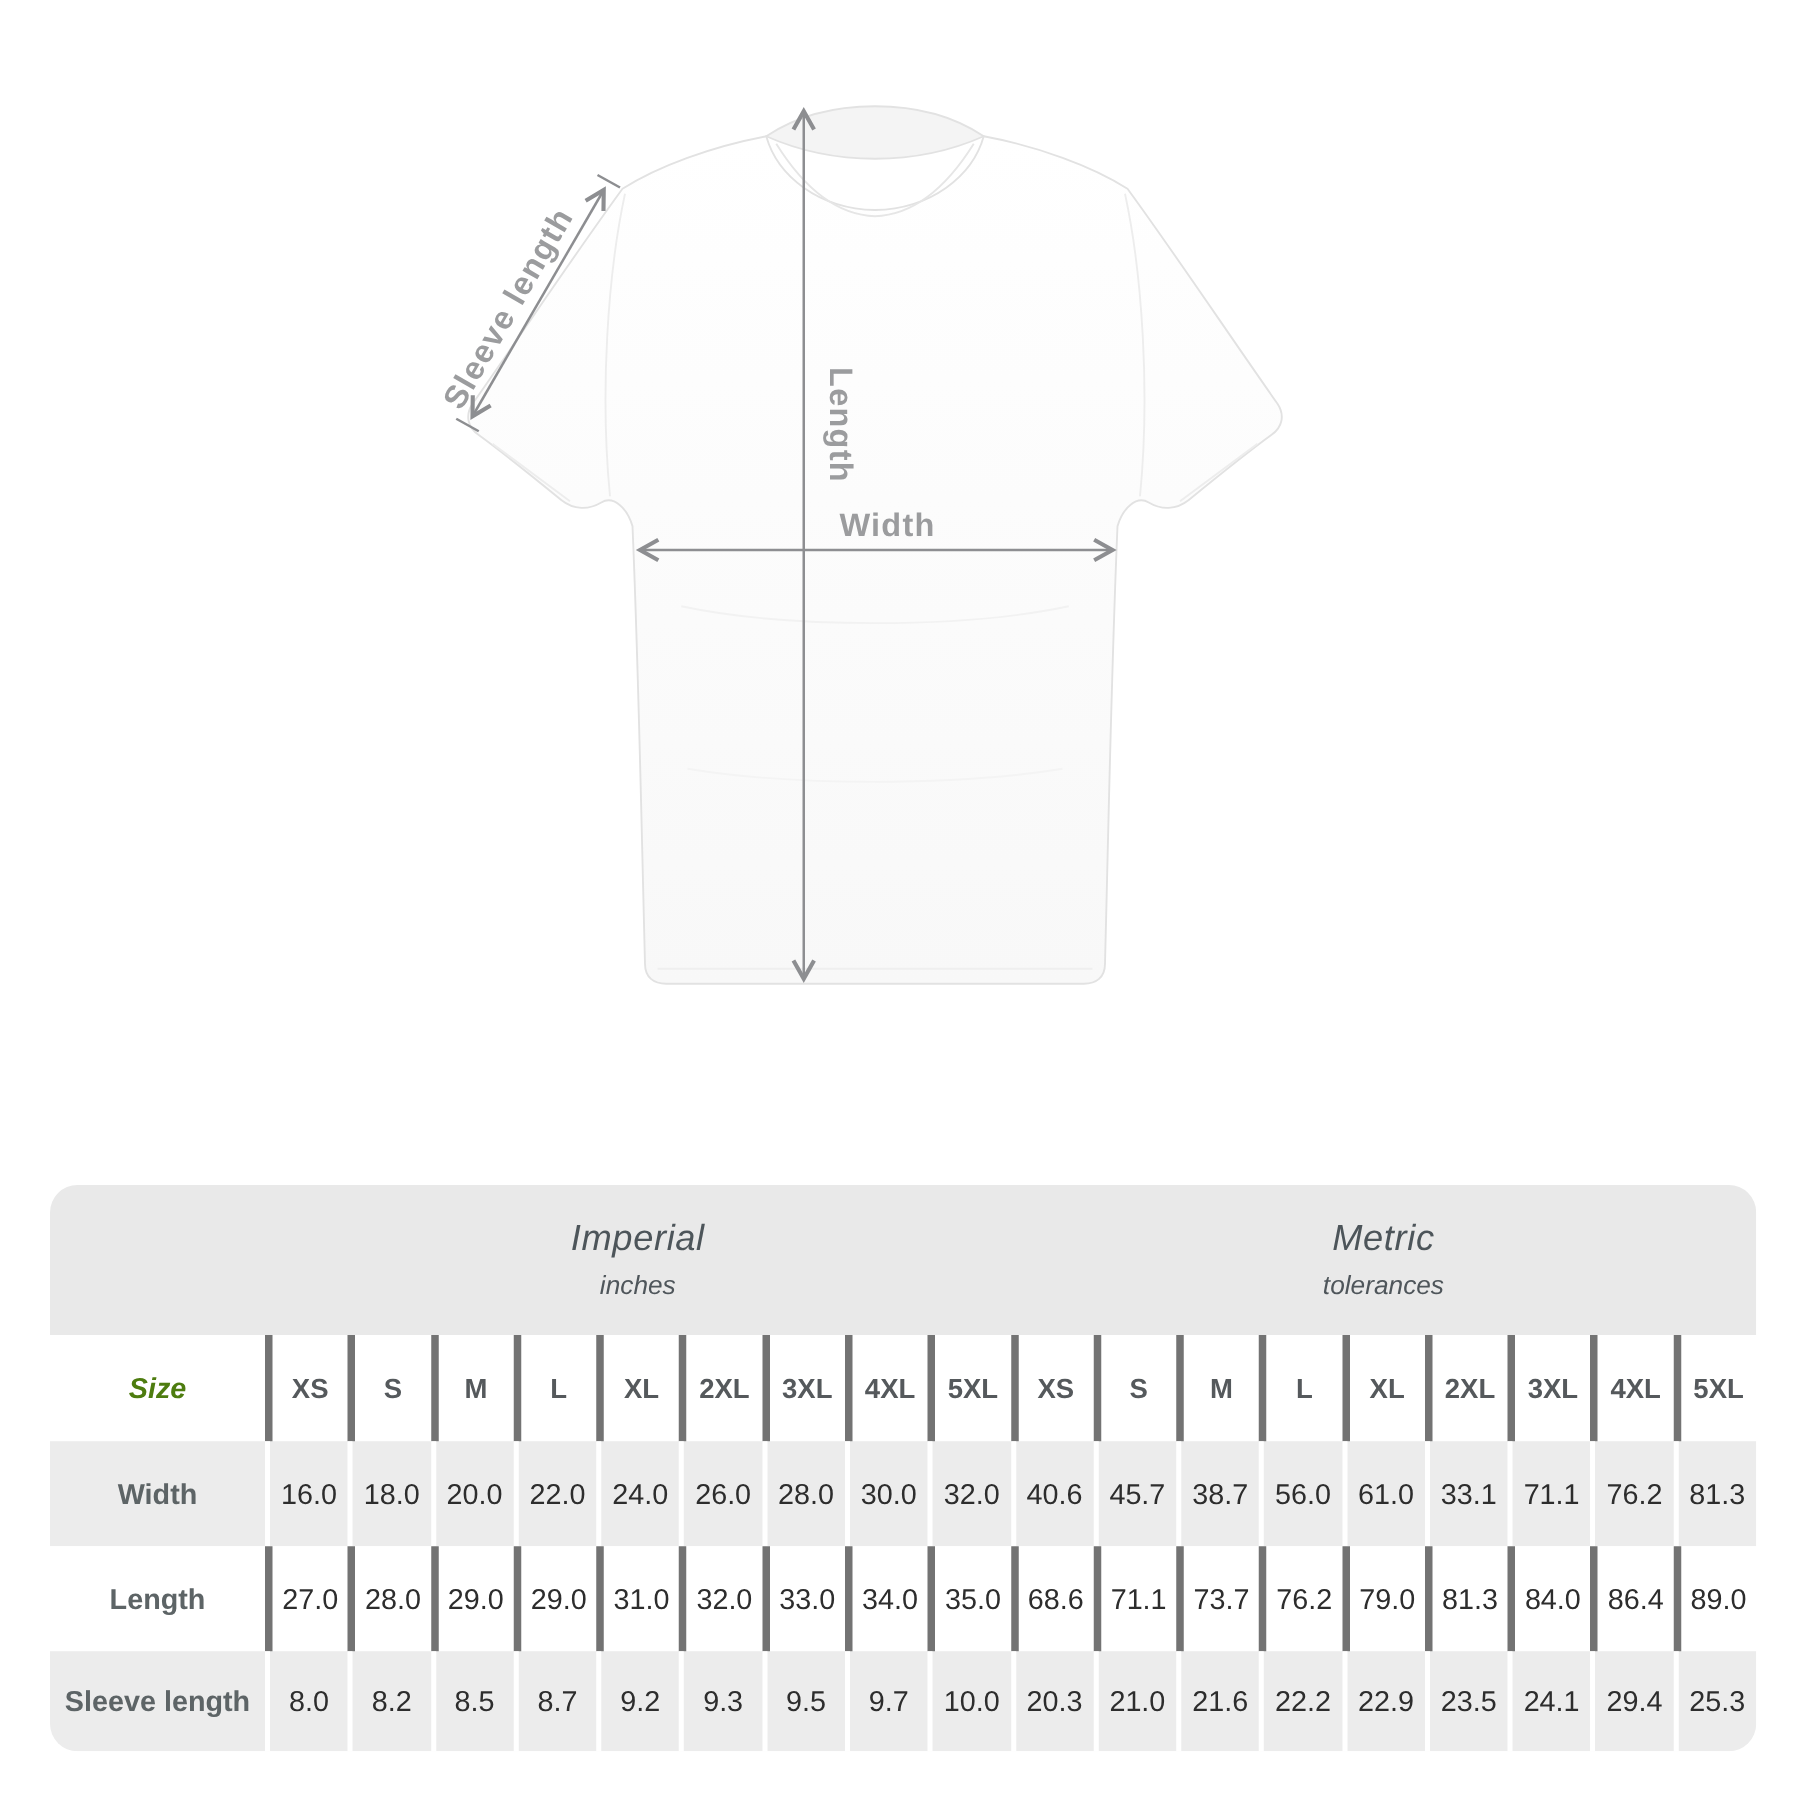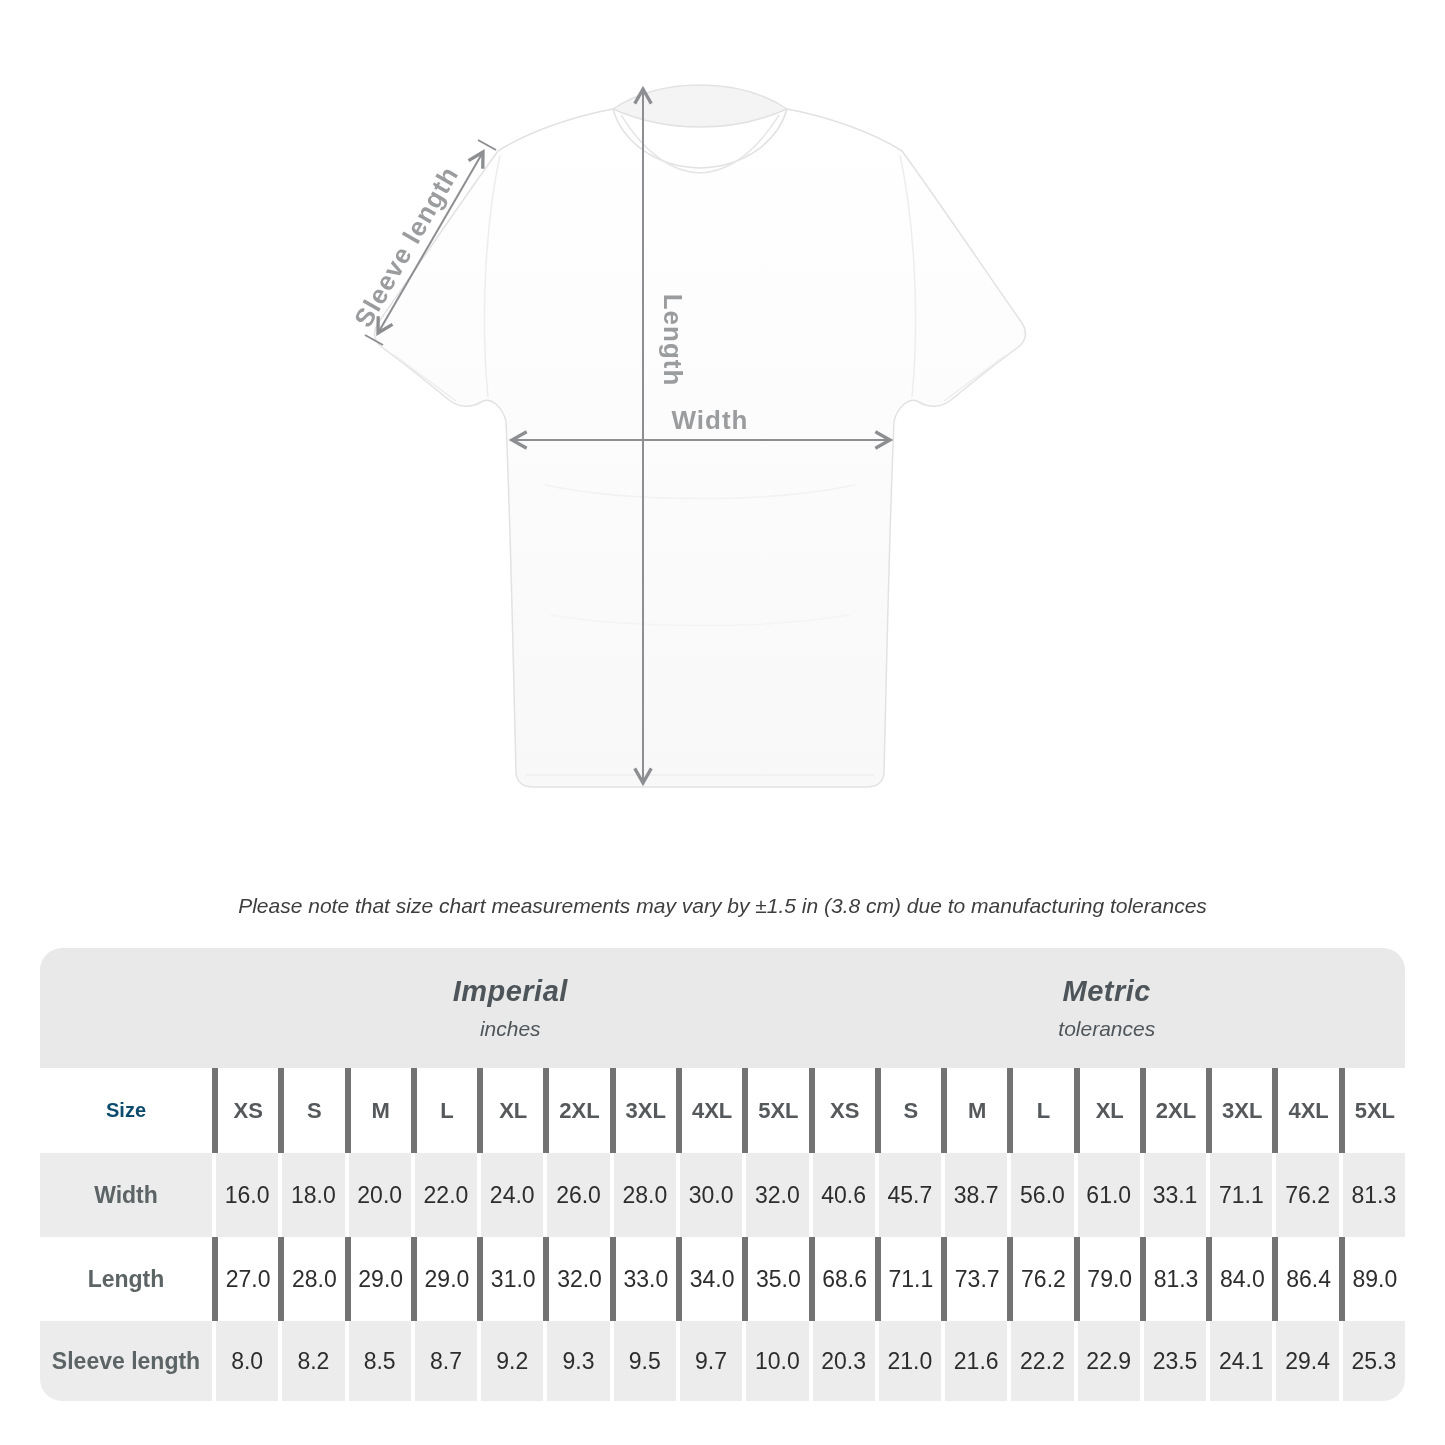--- a/index.html
+++ b/index.html
@@ -20,31 +20,31 @@
     font-style:italic;font-size:21px;color:#3e3e3e;
   }
   
   .size-table{
     position:absolute;top:948px;left:40px;width:1365px;
     border-radius:22px;overflow:hidden;background:#ffffff;
   }
   .t-band{display:flex;height:120px;background:#e9e9e9;}
   .band-spacer{width:172px;flex:0 0 172px;}
   .band-section{flex:1 1 0;display:flex;flex-direction:column;align-items:center;justify-content:center;gap:9px;}
-  .band-name{font-size:29px;font-weight:bold;font-style:italic;color:#4d555a;letter-spacing:0.5px;}
+  .band-name{font-size:29px;font-weight:normal;font-style:italic;color:#4d555a;letter-spacing:0.5px;}
   .band-unit{font-size:21px;font-style:italic;color:#4f565b;}
   .t-row{display:grid;grid-template-columns:172px repeat(18,1fr);}
   .row-size{height:85px;background:#ffffff;}
   .row-data{height:84px;}
   .t-row:last-child{height:80px;}
   .row-white{background:#ffffff;}
   .row-gray{background:#ececec;}
   .cell{display:flex;align-items:center;justify-content:center;}
   .label-cell{font-weight:bold;font-size:23px;color:#5d6466;}
-  .size-head{font-size:20px;color:#0c4a6e;}
+  .size-head{font-size:23px;color:#4d7c0f;font-style:italic;}
   .size-cell{font-weight:bold;font-size:22px;color:#55595c;}
   .num{font-size:23px;color:#2d2d2d;}
   .row-size .cell + .cell,
   .row-white .cell + .cell{border-left:6px solid #737373;}
   .row-gray .cell + .cell{border-left:4px solid #ffffff;}
 </style>
 </head>
 <body>
 
 <div class="page">
@@ -103,21 +103,20 @@
 
     <line x1="48" y1="278" x2="153" y2="97" stroke="#8d8e91" stroke-width="2" marker-start="url(#arrowHead)" marker-end="url(#arrowHead)"></line>
     <line x1="166" y1="95" x2="148" y2="85" stroke="#8d8e91" stroke-width="2"></line>
     <line x1="53" y1="290" x2="35" y2="280" stroke="#8d8e91" stroke-width="2"></line>
 
     <text class="fig-label" x="380" y="374" text-anchor="middle">Width</text>
     <text class="fig-label" x="334" y="285" text-anchor="middle" transform="rotate(90 334 285)">Length</text>
     <text class="fig-label" x="84" y="196" text-anchor="middle" transform="rotate(-60 84 196)">Sleeve length</text>
   </svg>
 
-  <p class="note">Please note that size chart measurements may vary by ±1.5 in (3.8 cm) due to manufacturing tolerances</p>
 
   <div class="size-table">
     <div class="t-band">
       <div class="band-spacer"></div>
       <div class="band-section">
         <div class="band-name">Imperial</div>
         <div class="band-unit">inches</div>
       </div>
       <div class="band-section">
         <div class="band-name">Metric</div>

